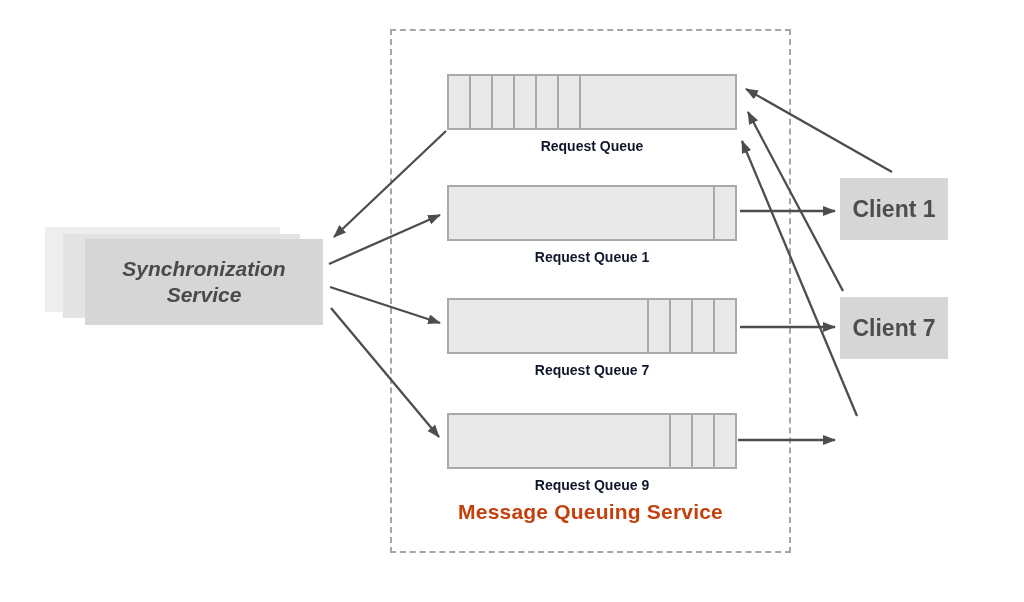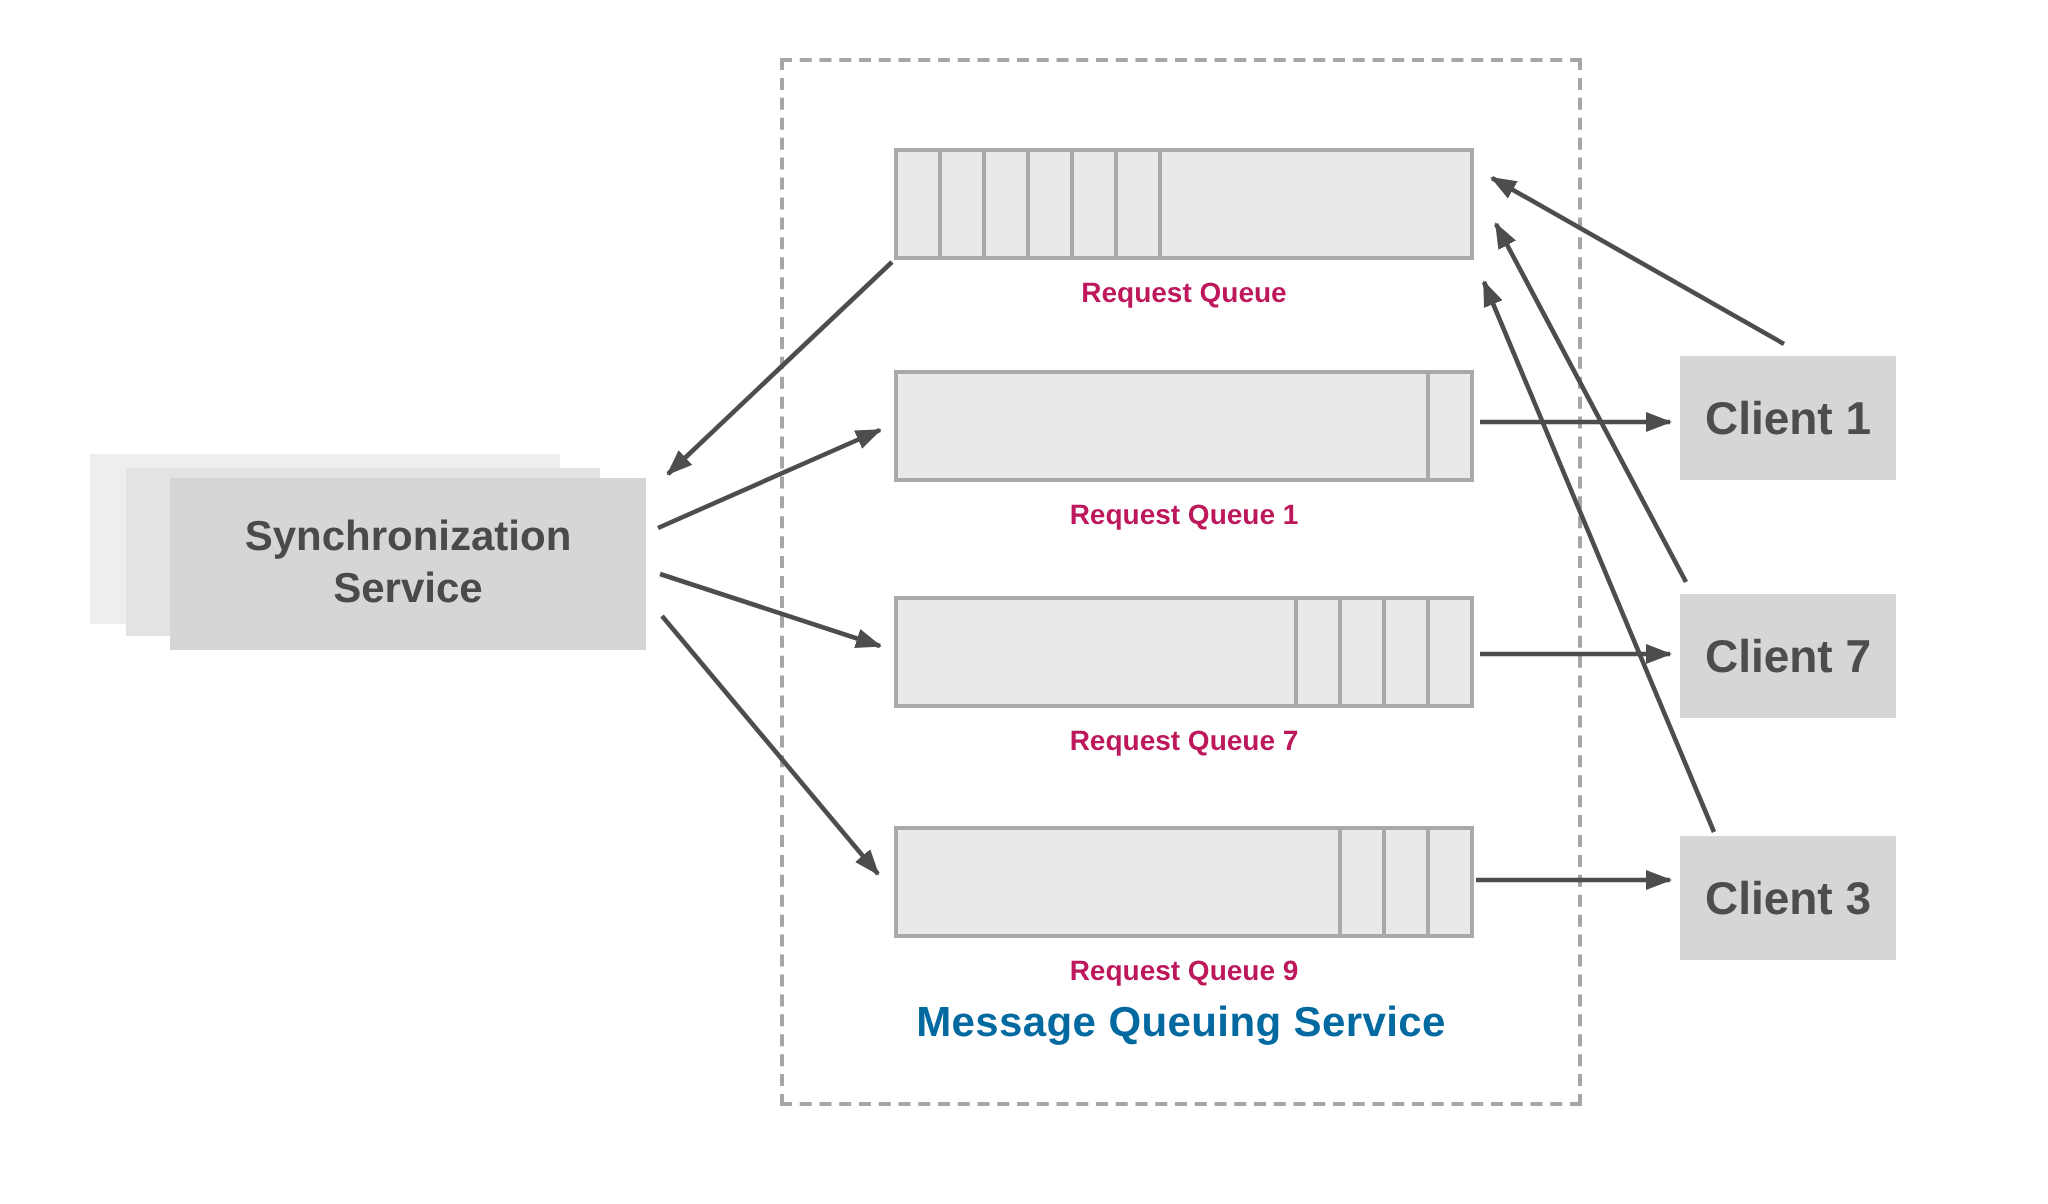--- a/index.html
+++ b/index.html
@@ -7,42 +7,42 @@
     position:relative;width:1024px;height:602px;background:#ffffff;overflow:hidden;
     font-family:"Liberation Sans",sans-serif;color:#4a4a4a;
   }
   
   .mqs-container{
     position:absolute;left:390px;top:29px;width:401px;height:524px;
     border:2px dashed #a6a6a6;box-sizing:border-box;background:transparent;
   }
   .mqs-label{
     position:absolute;left:390px;top:500px;width:401px;text-align:center;
-    font-size:21px;font-weight:bold;color:#0369a1;letter-spacing:.2px;
+    font-size:21px;font-weight:bold;color:#c2410c;letter-spacing:.2px;
   }
   
   .queue{position:absolute;left:447px;width:290px;}
   .queue-box{
     position:relative;width:290px;height:56px;box-sizing:border-box;
     background:#e9e9e9;border:2px solid #a9a9a9;
   }
   .cell{position:absolute;top:0;height:100%;width:22px;box-sizing:border-box;}
   .cell-left{border-right:2px solid #a9a9a9;}
   .cell-right{border-left:2px solid #a9a9a9;}
   .queue-label{
-    margin-top:8px;text-align:center;font-size:14px;font-weight:bold;color:#be185d;
+    margin-top:8px;text-align:center;font-size:14px;font-weight:bold;color:#0f172a;
   }
   
   .client{
     position:absolute;left:840px;width:108px;height:62px;background:#d6d6d6;
     display:flex;align-items:center;justify-content:center;
     font-size:23px;font-weight:bold;color:#4d4d4d;
   }
   
-  .sync{position:absolute;left:45px;top:227px;width:278px;height:126px;}
+  .sync{position:absolute;left:45px;top:227px;width:278px;height:126px;font-style:italic;}
   .sync-layer{position:absolute;box-sizing:border-box;}
   .sync-back{left:0;top:0;width:235px;height:85px;background:#eeeeee;}
   .sync-mid{left:18px;top:7px;width:237px;height:84px;background:#e3e3e3;}
   .sync-front{
     position:absolute;left:40px;top:12px;width:238px;height:86px;background:#d6d6d6;
     display:flex;align-items:center;justify-content:center;text-align:center;
     font-size:21px;font-weight:bold;line-height:1.25;color:#4a4a4a;
   }
   
   .arrows{position:absolute;left:0;top:0;width:1024px;height:602px;pointer-events:none;}
@@ -88,21 +88,20 @@
     <div class="queue-box">
         <div class="cell cell-right" style="right: 0px;"></div>
         <div class="cell cell-right" style="right: 22px;"></div>
         <div class="cell cell-right" style="right: 44px;"></div>
       </div>
     <div class="queue-label">Request Queue 9</div>
   </div>
 
   <div class="client" style="top:178px">Client 1</div>
   <div class="client" style="top:297px">Client 7</div>
-  <div class="client" style="top:418px">Client 3</div>
 
   <div class="sync">
     <div class="sync-layer sync-back"></div>
     <div class="sync-layer sync-mid"></div>
     <div class="sync-front">Synchronization Service</div>
   </div>
 
   <svg class="arrows" id="arrows" viewBox="0 0 1024 602">
     <defs>
       <marker id="ah" markerUnits="userSpaceOnUse" markerWidth="13" markerHeight="10" refX="12" refY="5" orient="auto">

